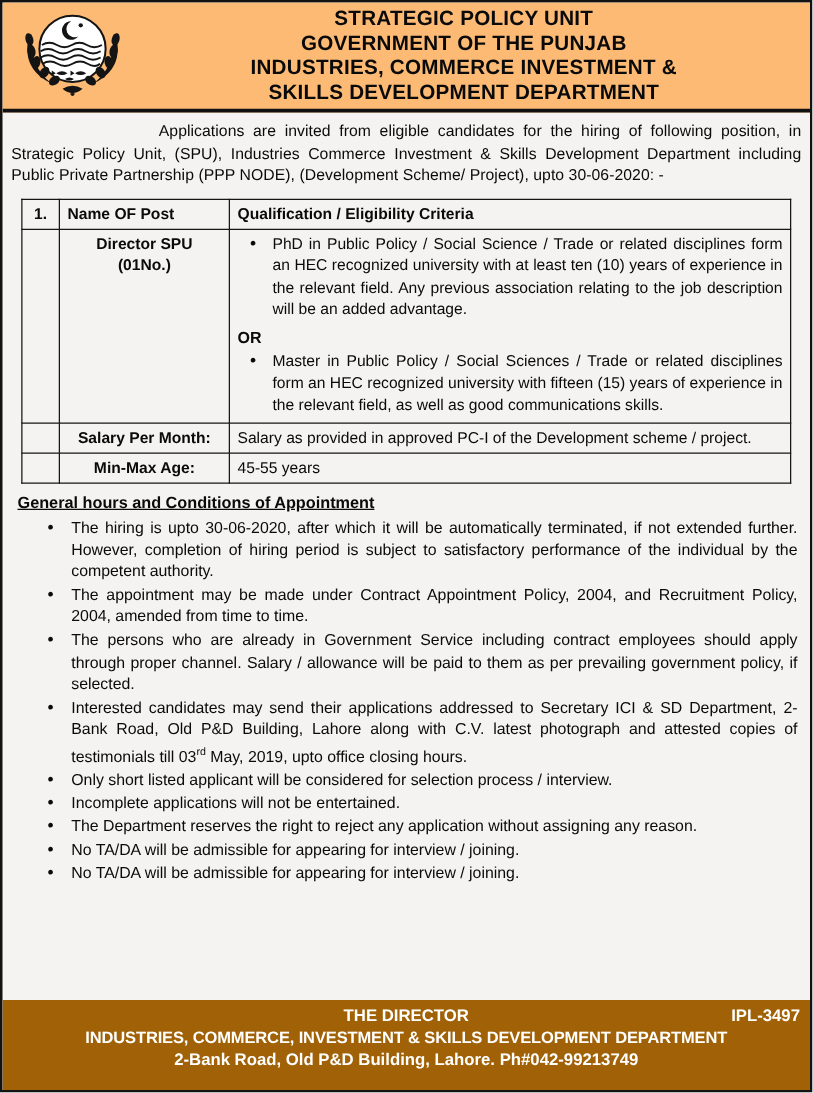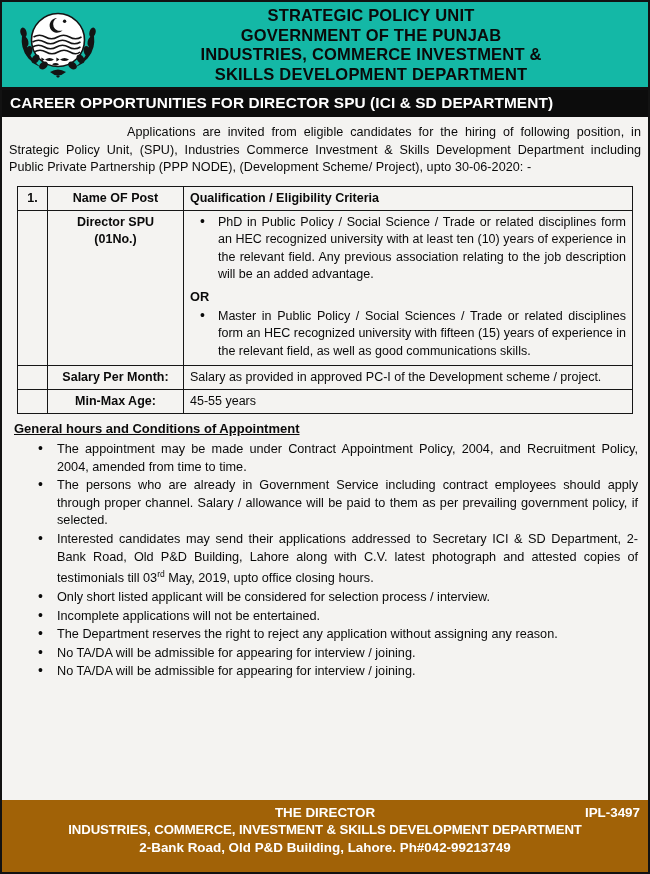--- a/index.html
+++ b/index.html
@@ -21,23 +21,23 @@
     width: 650px;
     height: 874px;
     background: #f4f3f1;
     border: 2px solid #121212;
     overflow: hidden;
   }
 
   
   .masthead {
     display: flex;
-    align-items: center;
+    align-items: flex-end;
     padding: 4px 6px 3px 8px;
-    background: #14b8a6;
+    background: #fdba74;
     border-bottom: 3px solid #111;
     height: 88px;
   }
 
   .emblem {
     width: 96px;
     height: 80px;
     flex: 0 0 96px;
     display: flex;
     align-items: center;
@@ -89,21 +89,21 @@
     table-layout: fixed;
   }
   .tbl td {
     border: 1.3px solid #161616;
     vertical-align: top;
     padding: 3px 6px;
     font-size: 12.5px;
     line-height: 17px;
   }
   .c-num   { width: 30px;  text-align: center; font-weight: bold; }
-  .c-label { width: 136px; text-align: center; font-weight: bold; }
+  .c-label { width: 136px; text-align: left; font-weight: bold; }
   .c-body  { }
 
   .post-name {
     font-weight: bold;
     text-align: center;
     padding-top: 96px;
     line-height: 17px;
   }
 
   .qual-list { list-style: none; }
@@ -258,21 +258,20 @@
       </svg>
     </div>
     <div class="masthead-titles">
       <div class="ttl">STRATEGIC POLICY UNIT</div>
       <div class="ttl">GOVERNMENT OF THE PUNJAB</div>
       <div class="ttl">INDUSTRIES, COMMERCE INVESTMENT &amp;</div>
       <div class="ttl">SKILLS DEVELOPMENT DEPARTMENT</div>
     </div>
   </div>
 
-  <div class="banner">CAREER OPPORTUNITIES FOR DIRECTOR SPU (ICI &amp; SD DEPARTMENT)</div>
 
   <div class="intro">Applications are invited from eligible candidates for the hiring of following position, in Strategic Policy Unit, (SPU), Industries Commerce Investment &amp; Skills Development Department including Public Private Partnership (PPP NODE), (Development Scheme/ Project), upto 30-06-2020: -</div>
 
   <table class="tbl">
     <tbody>
         <tr>
       <td class="c-num">1.</td>
       <td class="c-label">Name OF Post</td>
       <td class="c-body" style="font-weight:bold">Qualification / Eligibility  Criteria</td>
     </tr>
@@ -301,20 +300,21 @@
       <td class="c-num"></td>
       <td class="c-label row-label">Min-Max Age:</td>
       <td class="c-body cell-mid">45-55 years</td>
     </tr>
   </tbody>
     </table>
 
   <div class="gt-heading">General hours and Conditions of Appointment</div>
 
   <ul class="terms">
+    <li>The hiring is upto 30-06-2020, after which it will be automatically terminated, if not extended further.   However, completion of hiring period is subject to satisfactory performance of the individual by the competent authority.</li>
     <li>The appointment may be made under Contract Appointment Policy, 2004, and Recruitment Policy, 2004, amended from time to time.</li>
     <li>The persons who are already in Government Service including contract employees should apply through proper channel. Salary / allowance will be paid to them as per prevailing government policy, if selected.</li>
     <li><span>Interested candidates may send their applications addressed to Secretary ICI &amp; SD Department, 2-Bank Road, Old P&amp;D Building, Lahore along with C.V. latest photograph and attested copies of testimonials till 03</span><sup>rd</sup><span> May, 2019, upto office closing hours.</span></li>
     <li>Only short listed applicant will be considered for selection process / interview.</li>
     <li>Incomplete applications will not be entertained.</li>
     <li>The Department reserves the right to reject any application without assigning any reason.</li>
     <li>No TA/DA will be admissible for appearing for interview / joining.</li>
   <li>No TA/DA will be admissible for appearing for interview / joining.</li>
     </ul>
 

